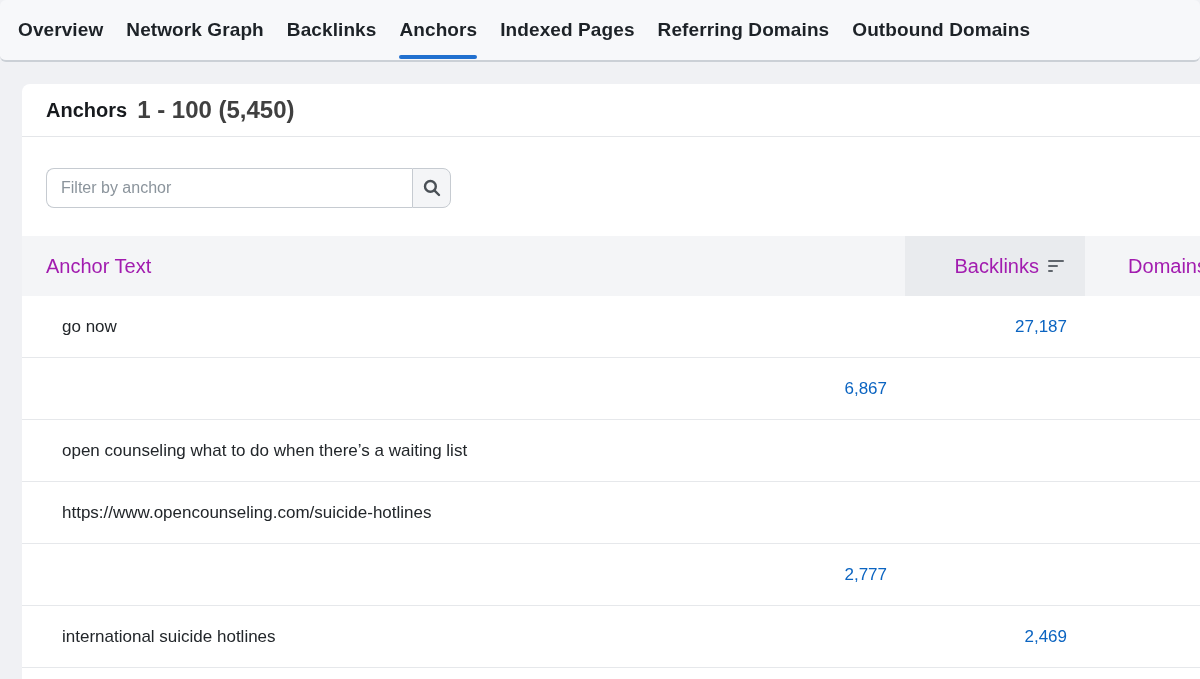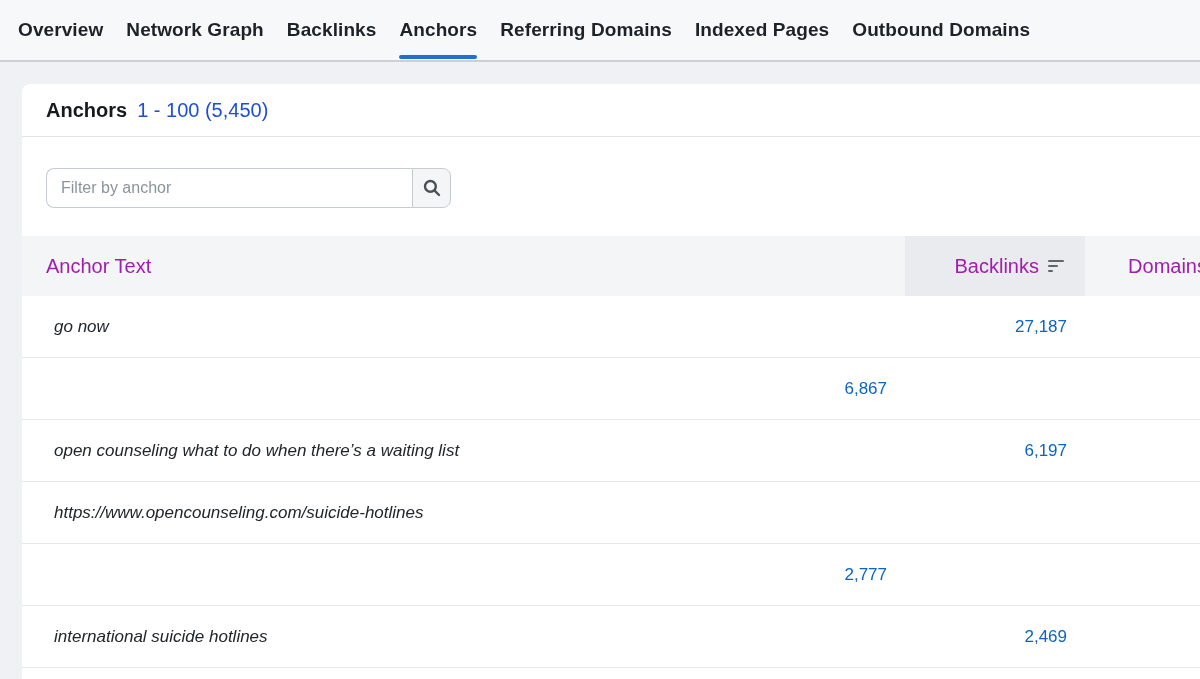--- a/index.html
+++ b/index.html
@@ -8,21 +8,21 @@
     --thead-sorted-bg:#e9ebee; --row-border:#e6e8eb;
   }
   *{margin:0;padding:0;box-sizing:border-box;}
   html,body{width:1200px;height:679px;overflow:hidden;}
   body{font-family:"Liberation Sans",sans-serif;background:var(--page-bg);}
   .viewport{position:relative;width:1200px;height:679px;overflow:hidden;}
 
   
   .tabbar{
     height:62px;background:var(--tabbar-bg);border-bottom:2px solid var(--tabbar-border);
-    display:flex;align-items:stretch;padding-left:18px;white-space:nowrap;
+    display:flex;align-items:stretch;padding-left:18px;white-space:nowrap;border-radius:6px;
   }
   .tab{
     position:relative;display:block;line-height:60px;height:60px;
     font-size:19px;font-weight:600;color:#1d2227;text-decoration:none;
     margin-right:23px;cursor:pointer;letter-spacing:.1px;
   }
   .tab.active::after{
     content:"";position:absolute;left:0;right:0;bottom:1px;height:4px;
     background:var(--accent);border-radius:2px;
   }
@@ -31,21 +31,21 @@
   .page-body{padding-top:22px;height:617px;}
   .card{
     margin-left:22px;width:1380px;height:100%;background:#fff;
     border-radius:8px 8px 0 0;overflow:hidden;
   }
   .card-header{
     height:53px;display:flex;align-items:center;padding-left:24px;
     border-bottom:1px solid var(--card-border);
   }
   .card-header h1{font-size:20px;font-weight:700;color:#16191d;}
-  .range{font-size:20px;font-weight:400;color:#1d4ed8;margin-left:10px;}
+  .range{font-size:24px;font-weight:700;color:#404040;margin-left:10px;}
 
   
   .filter-row{padding:31px 0 28px 24px;}
   .filter-group{display:flex;width:405px;height:40px;justify-content:center;}
   .filter-group input{
     flex:1;height:40px;border:1px solid #c6cbd1;border-right:none;
     border-radius:8px 0 0 8px;padding:0 14px;font-size:16px;color:#2b3036;
     font-family:"Liberation Sans",sans-serif;outline:none;background:#fff;
   }
   .filter-group input::placeholder{color:#8b949c;}
@@ -63,37 +63,37 @@
   .th-backlinks{background:var(--thead-sorted-bg);justify-content:flex-end;padding-right:20px;gap:9px;}
   .th-domains{justify-content:flex-end;padding-right:18px;}
   .sort-icon{display:inline-flex;flex-direction:column;gap:3px;align-items:flex-start;width:17px;}
   .sort-icon i{display:block;height:2px;background:#60666d;border-radius:1px;}
   .sort-icon i:nth-child(1){width:16px;}
   .sort-icon i:nth-child(2){width:10px;}
   .sort-icon i:nth-child(3){width:5px;}
 
   .row{height:62px;border-bottom:1px solid var(--row-border);background:#fff;}
   .cell{display:flex;align-items:center;font-size:17px;color:#22262a;overflow:hidden;white-space:nowrap;}
-  .cell-anchor{padding-left:32px;font-style:italic;}
+  .cell-anchor{padding-left:40px;}
   .cell-backlinks{justify-content:flex-end;padding-right:18px;}
   .cell-backlinks{color:var(--link);cursor:pointer;}
   .row-partial{height:20px;background:#fff;}
 </style>
 </head>
 <body>
 
 <div class="viewport">
 
   <nav class="tabbar" id="tabbar">
       <a class="tab">Overview</a>
       <a class="tab">Network Graph</a>
       <a class="tab">Backlinks</a>
       <a class="tab active">Anchors</a>
+      <a class="tab">Indexed Pages</a>
       <a class="tab">Referring Domains</a>
-      <a class="tab">Indexed Pages</a>
       <a class="tab">Outbound Domains</a>
     </nav>
 
   <div class="page-body">
     <section class="card">
 
       <header class="card-header">
         <h1>Anchors</h1>
         <span class="range">1 - 100 (5,450)</span>
       </header>
@@ -131,21 +131,20 @@
               <div class="cell cell-anchor">go now</div>
               <div class="cell cell-backlinks">27,187</div>
               <div class="cell cell-domains"></div>
             </div>
             <div class="row">
               <div class="cell cell-backlinks">6,867</div>
               <div class="cell cell-domains"></div>
             </div>
             <div class="row">
               <div class="cell cell-anchor">open counseling what to do when there’s a waiting list</div>
-              <div class="cell cell-backlinks">6,197</div>
               <div class="cell cell-domains"></div>
             </div>
             <div class="row">
               <div class="cell cell-anchor">https://www.opencounseling.com/suicide-hotlines</div>
               <div class="cell cell-domains"></div>
             </div>
             <div class="row">
               <div class="cell cell-backlinks">2,777</div>
               <div class="cell cell-domains"></div>
             </div>

